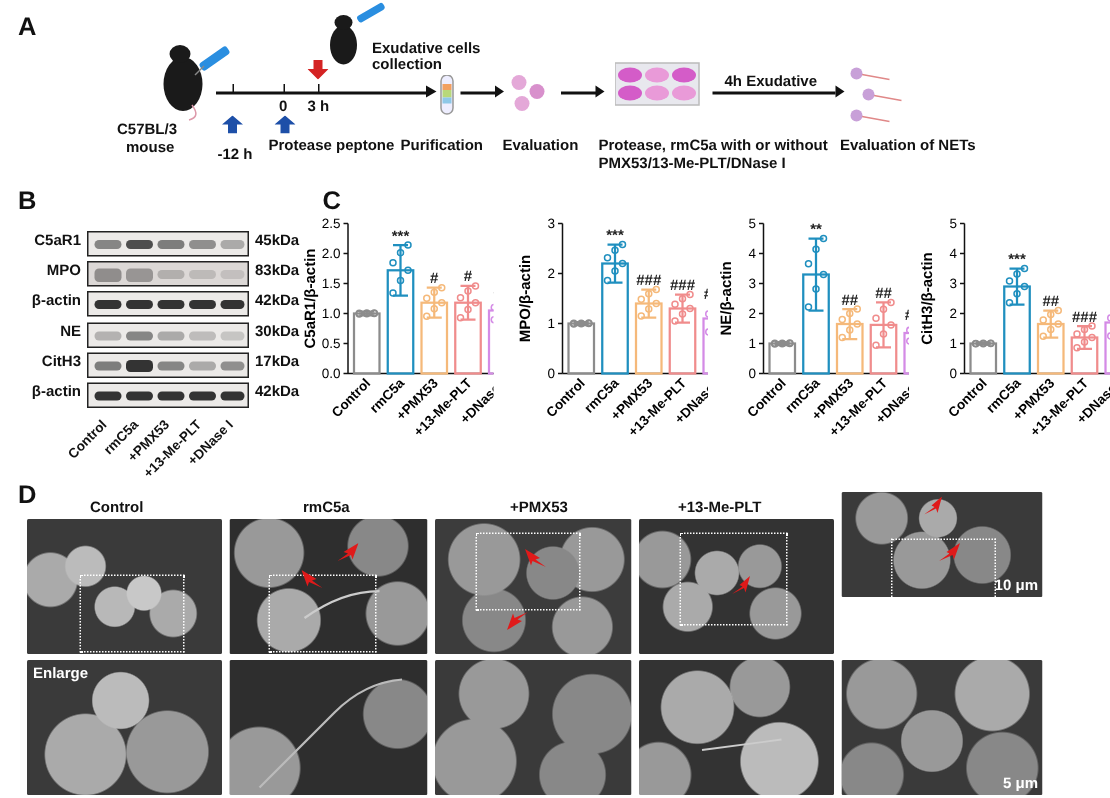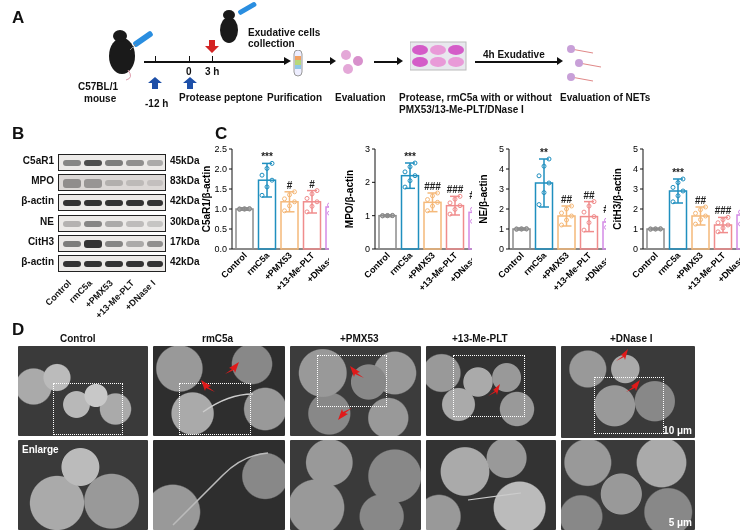--- a/index.html
+++ b/index.html
@@ -22,21 +22,21 @@
 
 <div class="abs panel-letter" style="left:12px;top:8px;">A</div>
 
 <svg class="abs" style="left:100px;top:22px;" width="60" height="60" viewBox="0 0 60 60">
   <ellipse cx="22" cy="34" rx="13" ry="18" fill="#1a1a1a"></ellipse>
   <ellipse cx="20" cy="14" rx="7" ry="6" fill="#1a1a1a"></ellipse>
   <path d="M28 48 Q34 56 26 58" stroke="#d9a" fill="none" stroke-width="1"></path>
   <rect x="32" y="14" width="22" height="6" rx="2" fill="#2a8ee0" transform="rotate(-35 43 17)"></rect>
   <line x1="30" y1="28" x2="36" y2="22" stroke="#888" stroke-width="1"></line>
 </svg>
-<div class="abs lbl" style="left:78px;top:81px;">C57BL/1</div>
+<div class="abs lbl" style="left:78px;top:81px;">C57BL/3</div>
 <div class="abs lbl" style="left:84px;top:93px;">mouse</div>
 
 <div class="abs" style="left:144px;top:61px;width:140px;height:1.5px;background:#111;"></div>
 <div class="abs" style="left:284px;top:57px;width:0;height:0;border-left:7px solid #111;border-top:4px solid transparent;border-bottom:4px solid transparent;"></div>
 <div class="abs" style="left:155px;top:56px;width:1px;height:6px;background:#111;"></div>
 <div class="abs" style="left:189px;top:56px;width:1px;height:6px;background:#111;"></div>
 <div class="abs" style="left:212px;top:56px;width:1px;height:6px;background:#111;"></div>
 <div class="abs lbl" style="left:145px;top:66px;margin-top:32px;">-12 h</div>
 <div class="abs lbl" style="left:186px;top:66px;">0</div>
 <div class="abs lbl" style="left:205px;top:66px;">3 h</div>
@@ -512,21 +512,21 @@
   <svg style="position:absolute;left:48px;top:62px;" width="14" height="12">
       <polygon points="0,12 10,6 7,5 14,0 5,4 4,1" fill="#e01a1a"></polygon>
     </svg>
 </div>
 <div class="sem" style="left:426px;top:346px;width:130px;height:90px;background:radial-gradient(circle at 12% 30%,#999 0 14%,transparent 15%),radial-gradient(circle at 40% 40%,#aaa 0 15%,transparent 16%),radial-gradient(circle at 62% 35%,#999 0 14%,transparent 15%),radial-gradient(circle at 25% 65%,#aaa 0 14%,transparent 15%),radial-gradient(circle at 70% 70%,#999 0 15%,transparent 16%),#333;">
   <div class="dash" style="left:27px;top:9px;width:72px;height:62px;"></div>
   <svg style="position:absolute;left:62px;top:38px;" width="12" height="12">
       <polygon points="12,0 5,6 7,7 0,12 8,8 9,11" fill="#e01a1a"></polygon>
     </svg>
 </div>
-<div class="sem" style="left:561px;top:346px;width:134px;height:92px;background:radial-gradient(circle at 20% 25%,#999 0 14%,transparent 15%),radial-gradient(circle at 48% 25%,#aaa 0 14%,transparent 15%),radial-gradient(circle at 40% 65%,#999 0 20%,transparent 21%),radial-gradient(circle at 70% 60%,#888 0 18%,transparent 19%),#3a3a3a;">
+<div class="sem" style="left:561px;top:328px;width:134px;height:70px;background:radial-gradient(circle at 20% 25%,#999 0 14%,transparent 15%),radial-gradient(circle at 48% 25%,#aaa 0 14%,transparent 15%),radial-gradient(circle at 40% 65%,#999 0 20%,transparent 21%),radial-gradient(circle at 70% 60%,#888 0 18%,transparent 19%),#3a3a3a;">
   <div class="dash" style="left:33px;top:31px;width:70px;height:57px;"></div>
   <svg style="position:absolute;left:55px;top:3px;" width="12" height="12">
       <polygon points="12,0 5,6 7,7 0,12 8,8 9,11" fill="#e01a1a"></polygon>
     </svg>
   <svg style="position:absolute;left:65px;top:34px;" width="14" height="12">
       <polygon points="14,0 5,6 7,7 0,12 9,8 10,11" fill="#e01a1a"></polygon>
     </svg>
   <div class="scale" style="right:3px;bottom:2px;">10 μm</div>
 </div>
 

